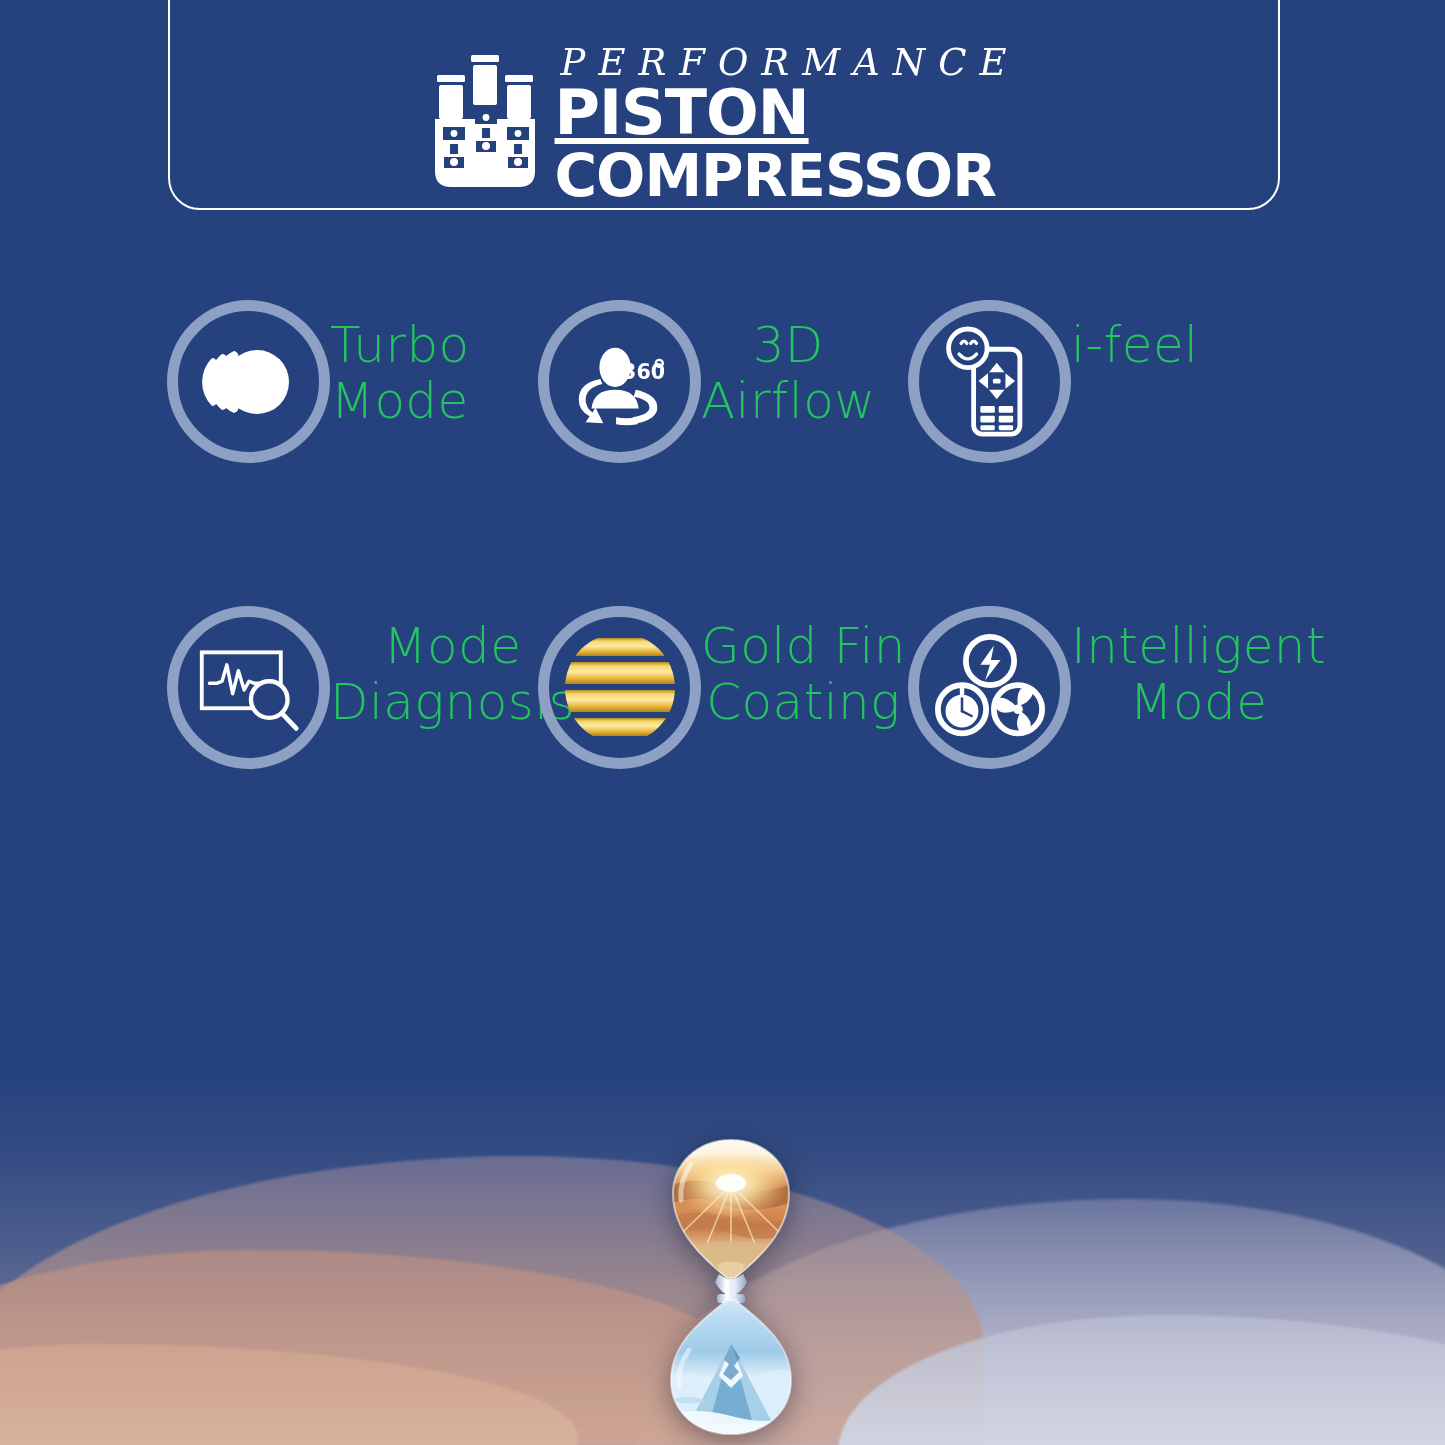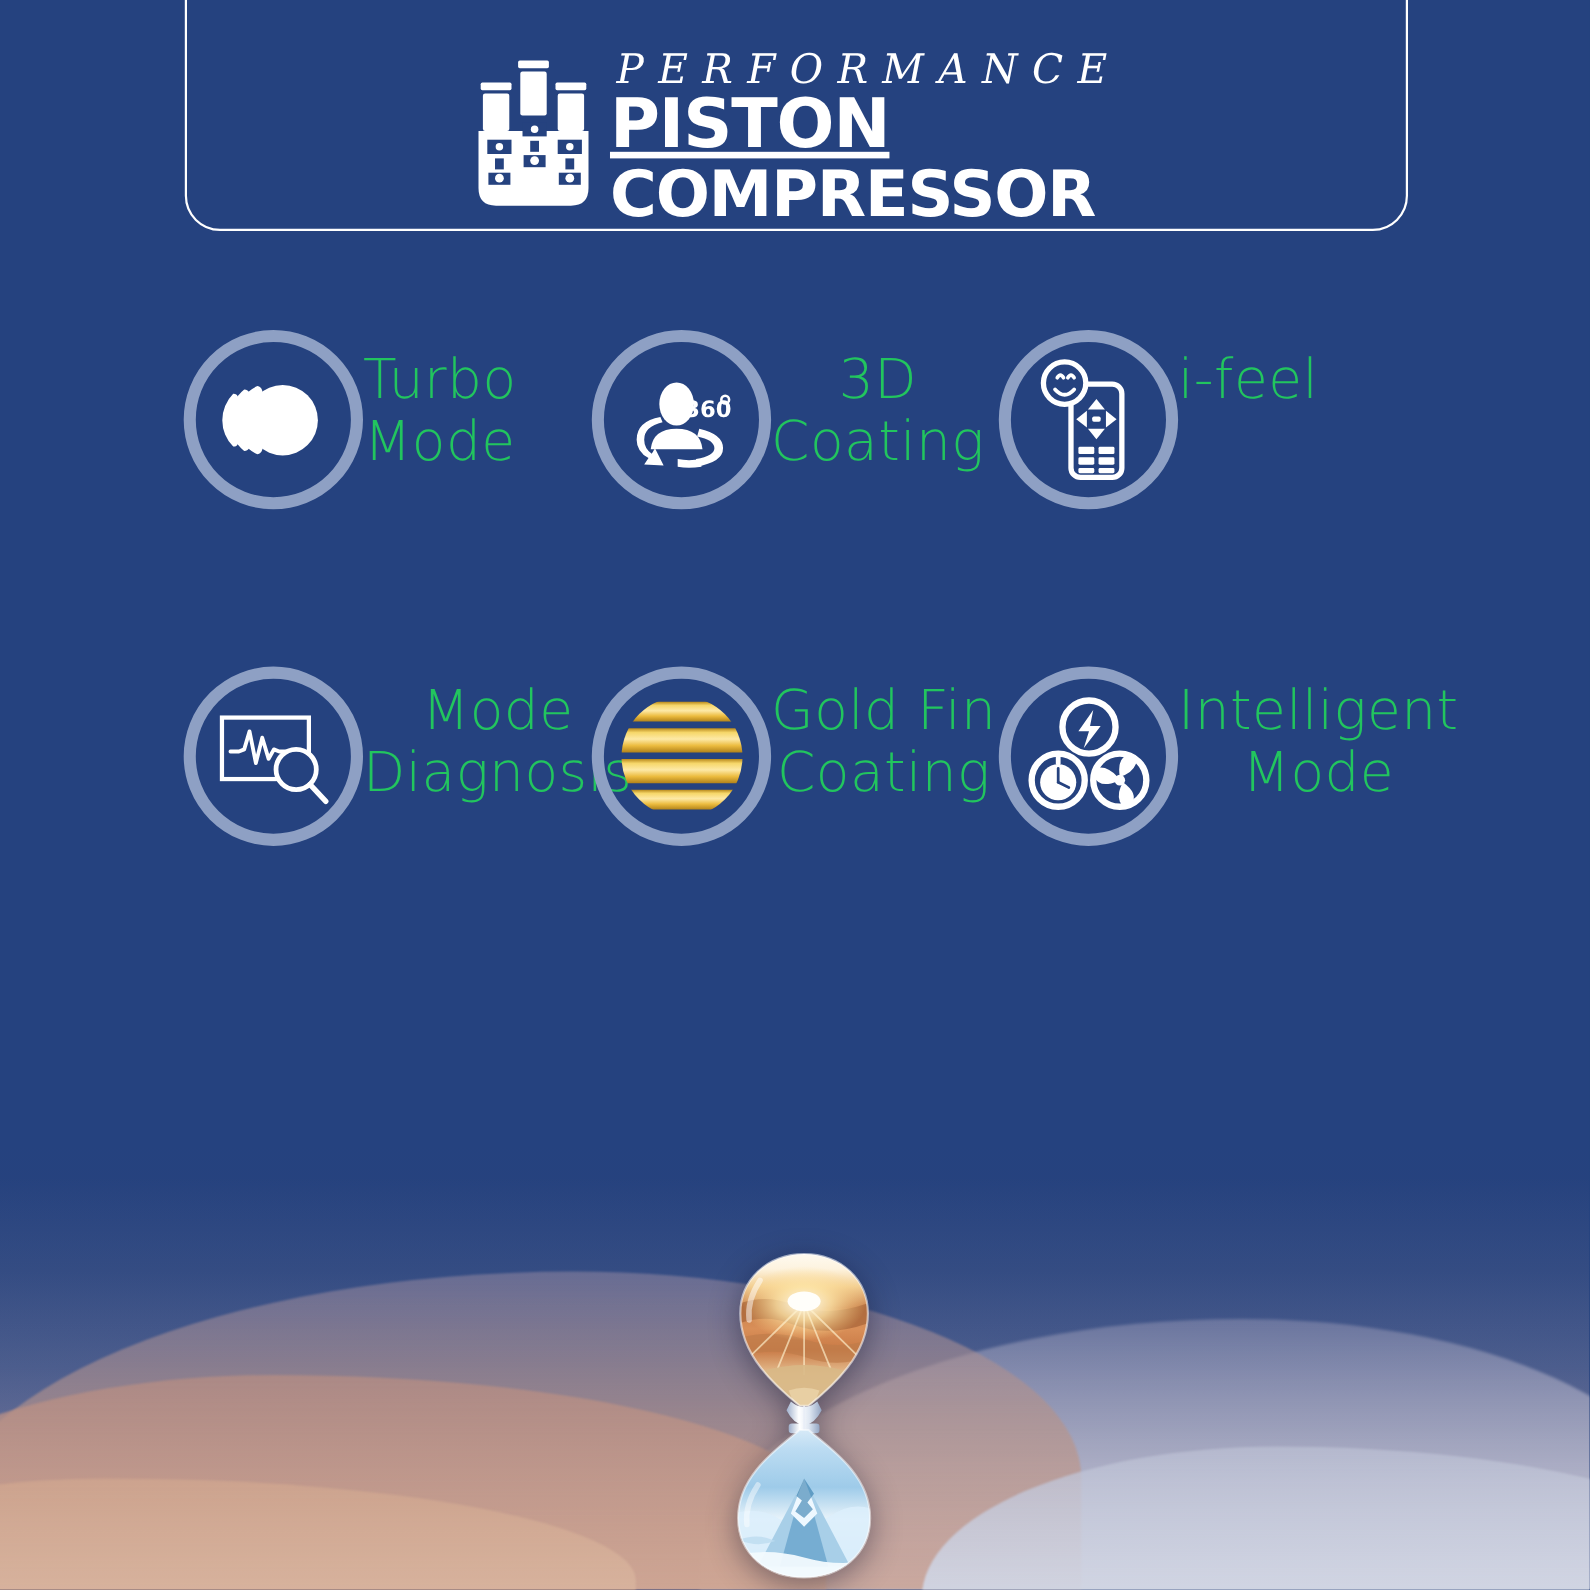--- a/index.html
+++ b/index.html
@@ -245,21 +245,21 @@
               <path d="M76 63 q22 5 22 18 q0 13 -25 17 l0 -7 q17 -3 17 -10 q0 -8 -16 -11 z"></path>
               <path d="M78 98 q-12 2 -22 0 l0 -7 q10 2 22 0 z"></path>
 
               <text x="84" y="52" font-family="DejaVu Sans, sans-serif" font-size="21" font-weight="bold" fill="#ffffff" text-anchor="middle">360</text>
               <circle cx="100" cy="36" r="3.6" fill="none" stroke="#ffffff" stroke-width="2.4"></circle>
             </g>
           </svg>
         </span>
       </div>
       <div class="feat-label">3D
-Coating</div>
+Airflow</div>
     </div>
 
     <div class="feat c2">
       <div class="ring">
         <span>
           <svg viewBox="0 0 110 118" width="106" height="114" aria-hidden="true">
 
             <rect x="38" y="25" width="48" height="88" rx="9" fill="none" stroke="#ffffff" stroke-width="5"></rect>
 
             <circle cx="32" cy="24" r="20" fill="#25427f" stroke="#ffffff" stroke-width="5"></circle>

